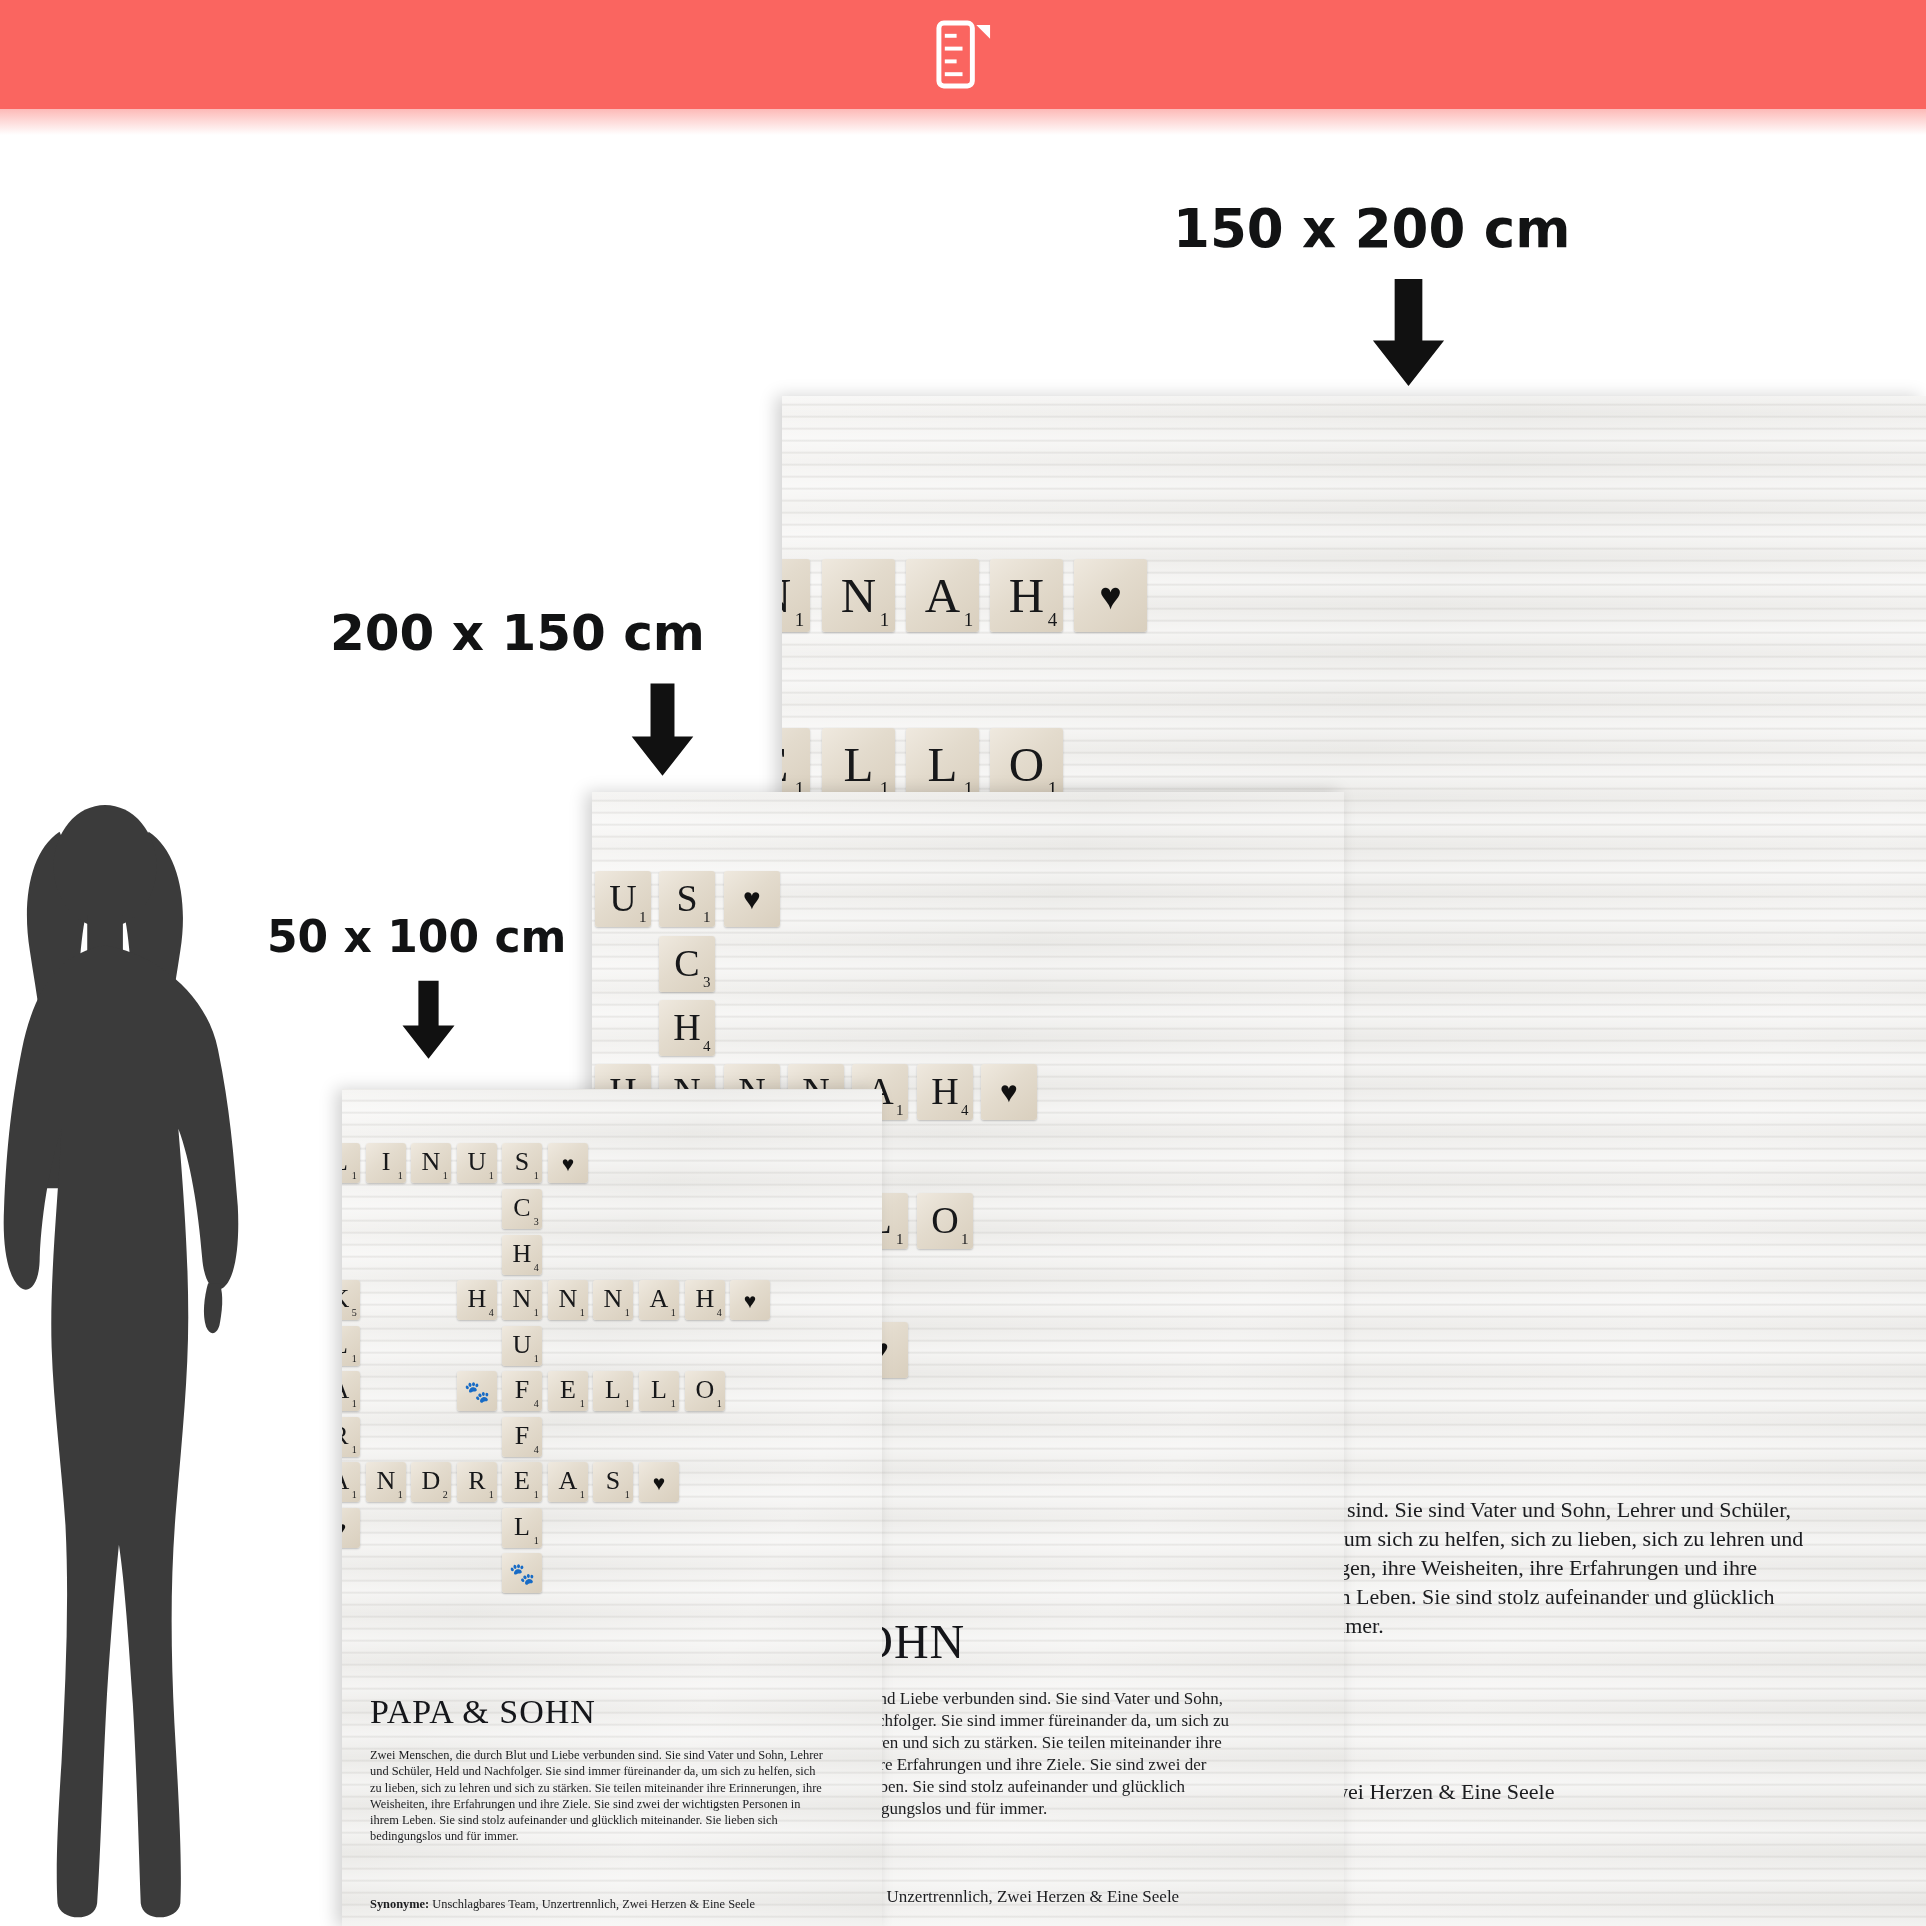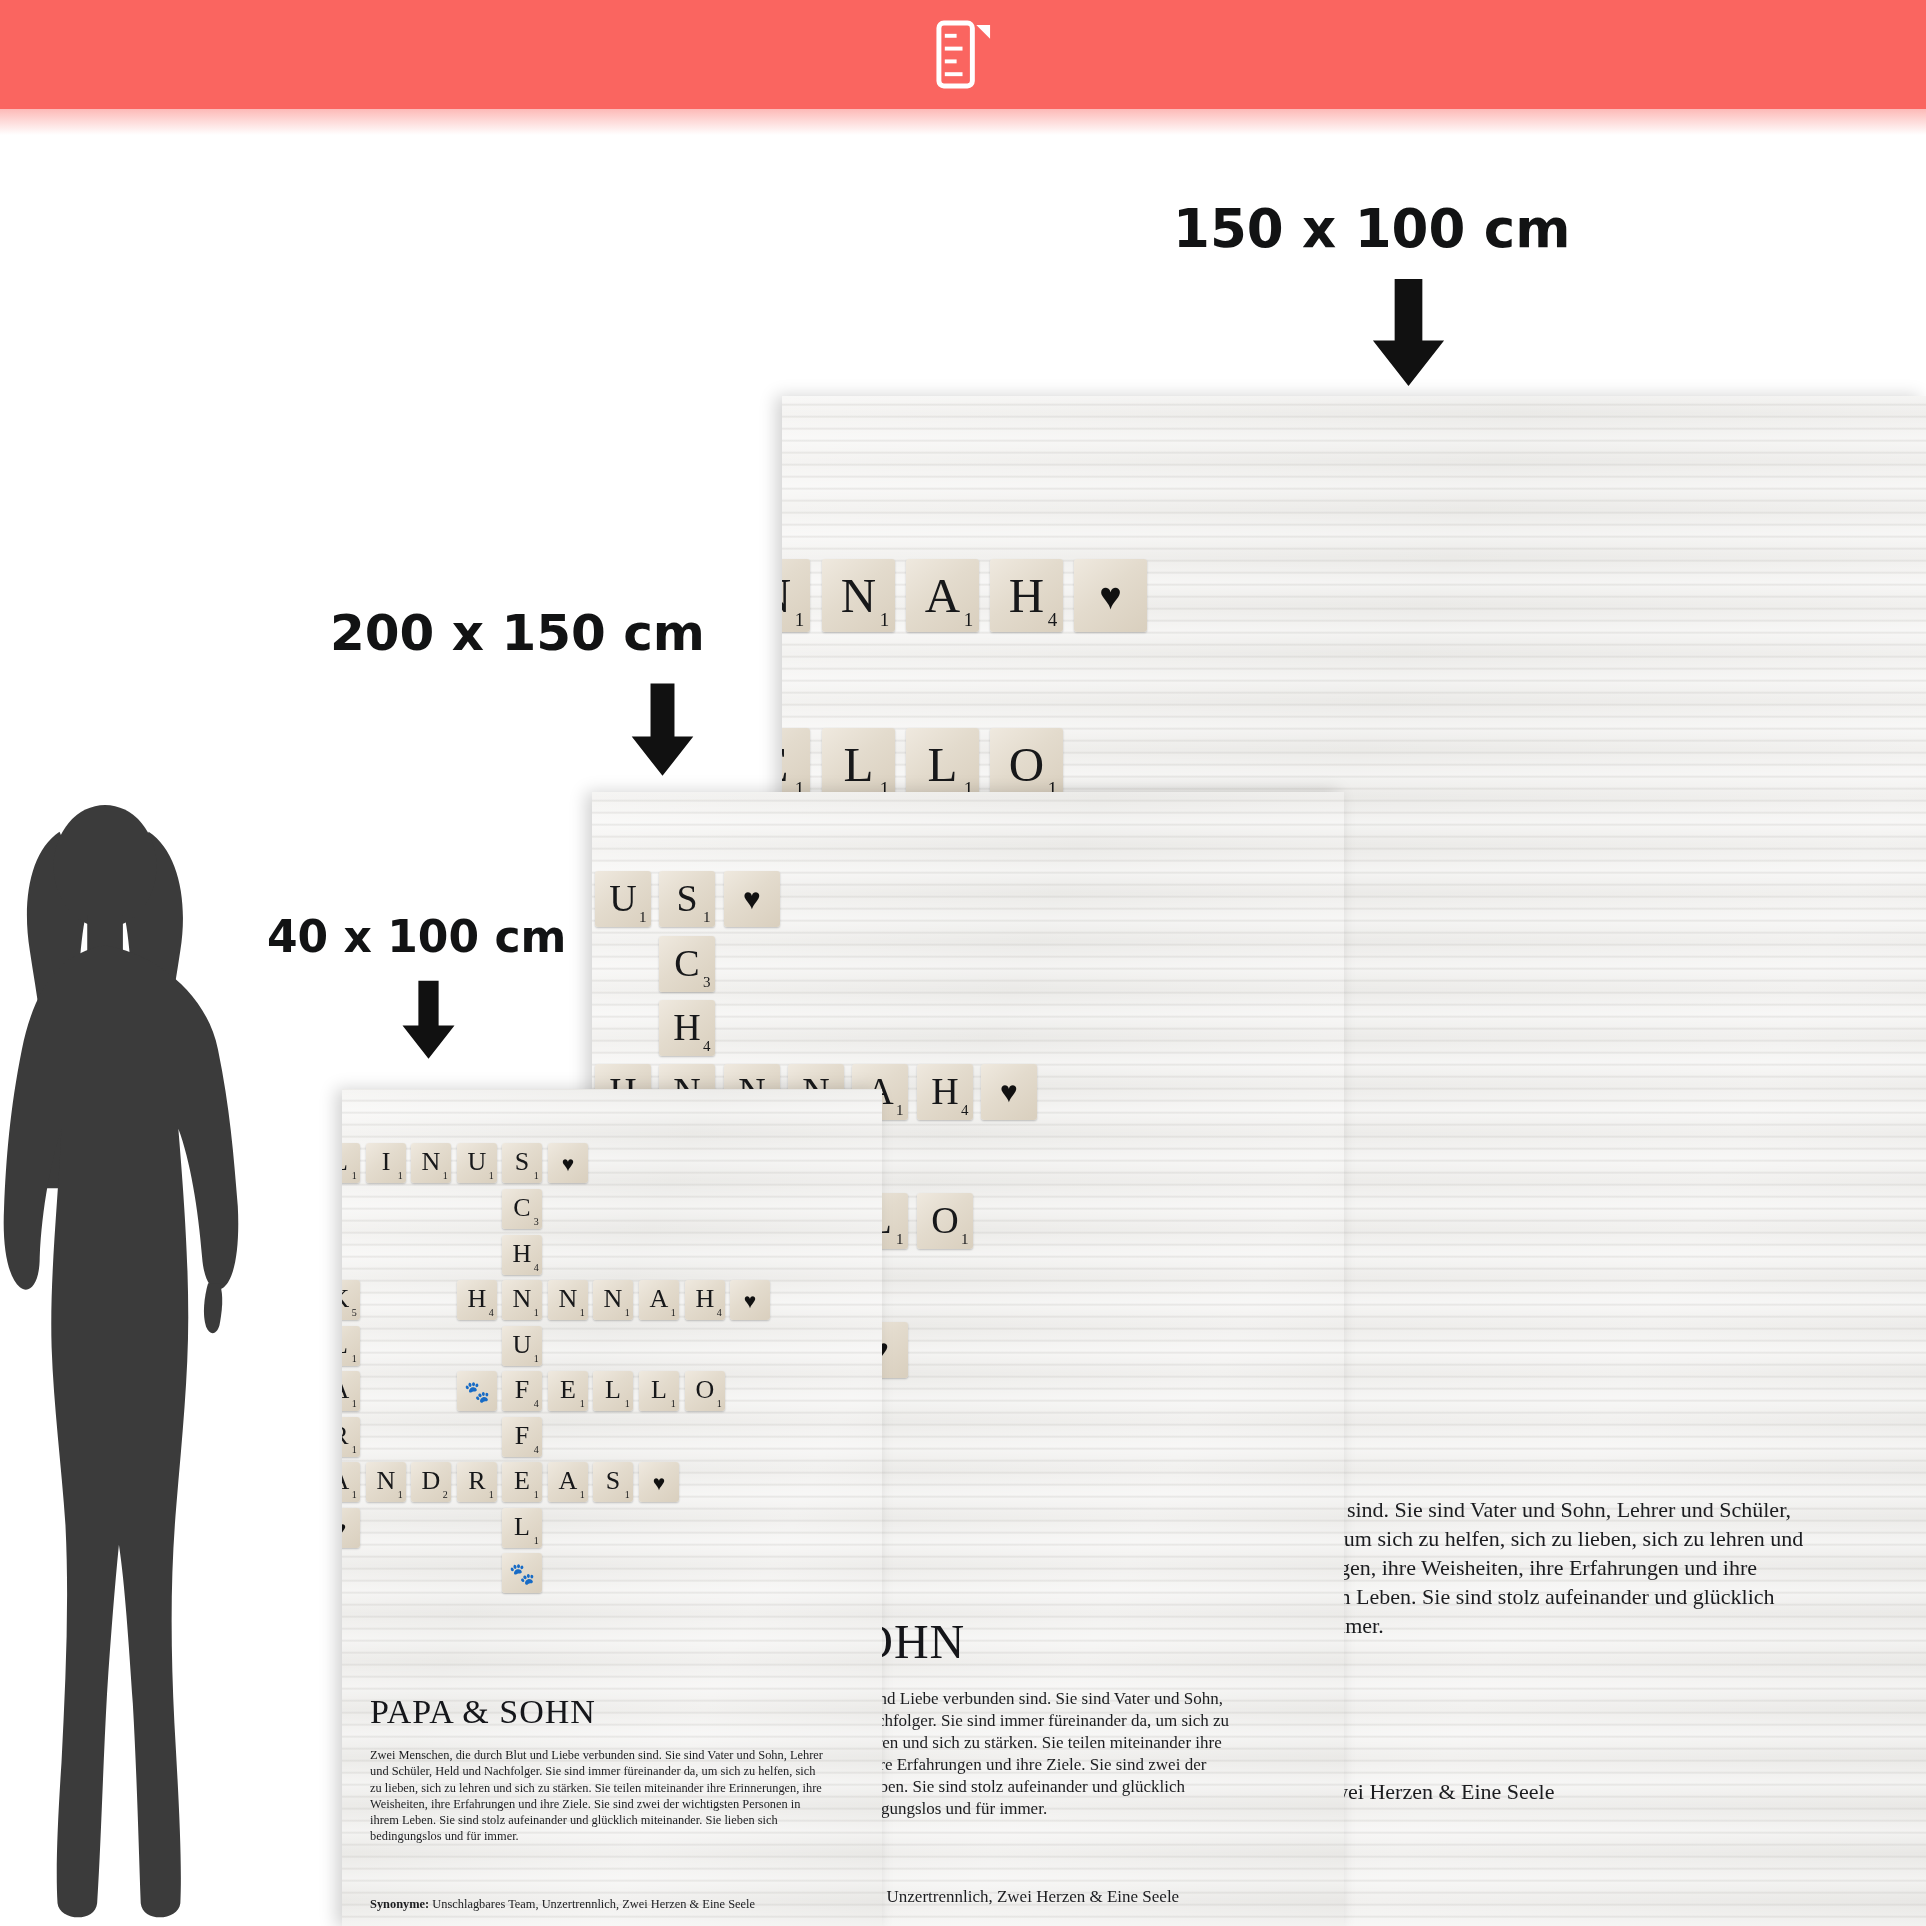--- a/index.html
+++ b/index.html
@@ -142,31 +142,31 @@
                C 206 596, 216 608, 226 600
                C 238 590, 242 556, 240 518
                C 236 468, 232 418, 220 360
                C 208 300, 152 262, 106 255 Z"></path>
 
       <path d="M222 596 c4 14 2 28 0 40 c-2 12 -10 14 -14 4 c-4 -12 -2 -30 2 -44 z"></path>
     </g>
   </svg>
 </div>
 
-<div class="sizelabel" style="left:1173px;top:198px;font-size:53px;">150 x 100 cm</div>
+<div class="sizelabel" style="left:1173px;top:198px;font-size:53px;">150 x 200 cm</div>
 <svg class="arrow" style="left:1364px;top:279px;" width="89" height="109" viewBox="0 0 90 110">
   <path d="M31 0 h28 v62 h22 L45 108 L9 62 h22 z" fill="#111"></path>
 </svg>
 
 <div class="sizelabel" style="left:330px;top:604px;font-size:50px;">200 x 150 cm</div>
 <svg class="arrow" style="left:624px;top:683px;" width="77" height="95" viewBox="0 0 90 110">
   <path d="M31 0 h28 v62 h22 L45 108 L9 62 h22 z" fill="#111"></path>
 </svg>
 
-<div class="sizelabel" style="left:267px;top:911px;font-size:44px;">40 x 100 cm</div>
+<div class="sizelabel" style="left:267px;top:911px;font-size:44px;">50 x 100 cm</div>
 <svg class="arrow" style="left:396px;top:980px;" width="65" height="81" viewBox="0 0 90 110">
   <path d="M31 0 h28 v62 h22 L45 108 L9 62 h22 z" fill="#111"></path>
 </svg>
 
 <div class="poster" id="poster-large" style="left:782px;top:396px;width:1144px;height:1531px;">
   <div class="woodbg"></div>
   <div class="poster-inner" id="inner-large">
       <div class="tile" style="left: -45px; top: 163px; width: 73px; height: 73px;">
         <span class="ltr" style="font-size: 49px;">N</span>
         <span class="num" style="font-size: 19px;">1</span>

